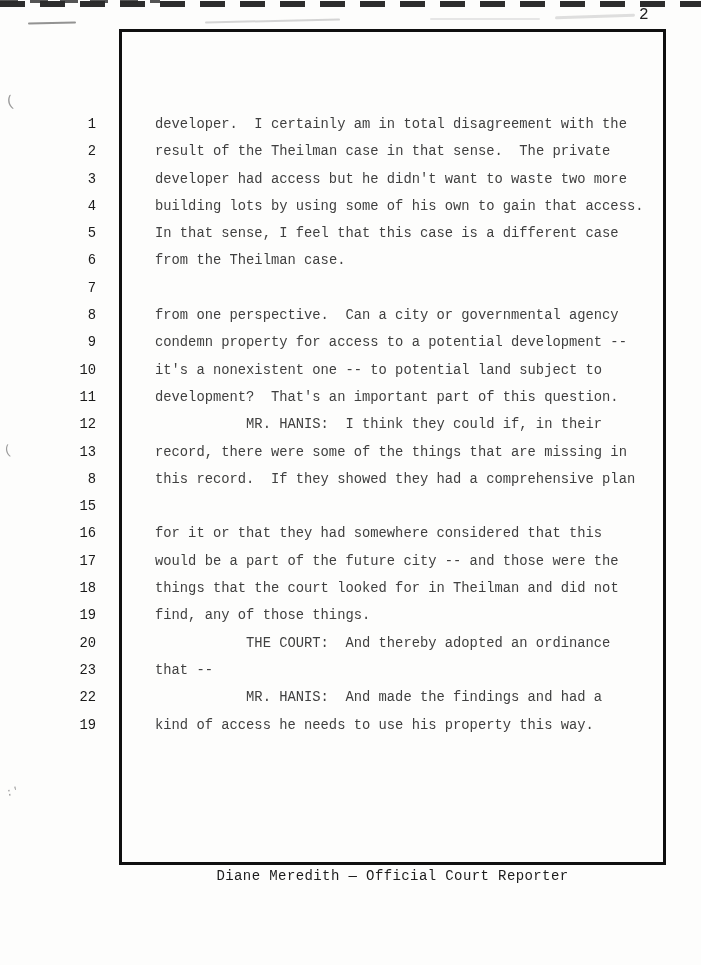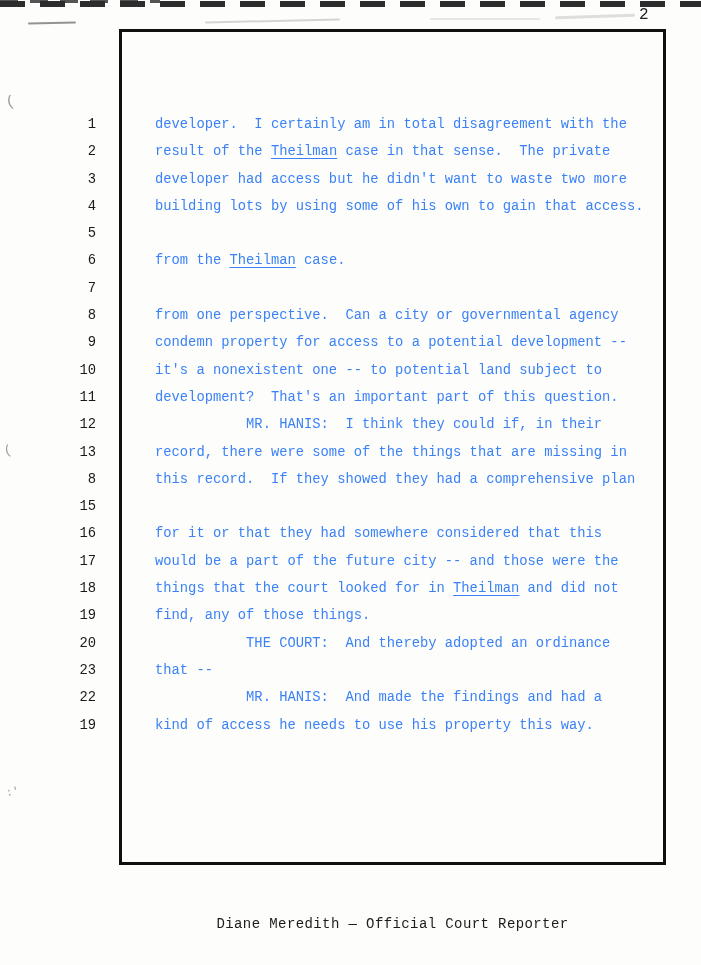--- a/index.html
+++ b/index.html
@@ -84,35 +84,33 @@
   .num {
     flex: none;
     width: 36px;
     text-align: right;
     color: #1a1a1a;
   }
   .txt {
     flex: none;
     white-space: pre;
     padding-left: 59px;
-    color: #3b82f6;
+    color: #404040;
   }
   .txt .u {
-    text-decoration: underline;
     text-underline-offset: 3px;
   }
   .footer {
     position: absolute;
     top: 868px; left: 119px;
     width: 547px;
     text-align: center;
     font-size: 14px;
     letter-spacing: 0.4px;
     color: #1c1c1c;
-    margin-top: 48px;
   }
 </style>
 </head>
 <body>
 
 <div class="page">
 
   <div class="top-dashes"></div>
   <div class="top-dashes-2"></div>
 
@@ -141,20 +139,21 @@
       <div class="row">
         <span class="num">3</span>
         <span class="txt"><span>developer had access but he didn't want to waste two more</span></span>
       </div>
       <div class="row">
         <span class="num">4</span>
         <span class="txt"><span>building lots by using some of his own to gain that access.</span></span>
       </div>
       <div class="row">
         <span class="num">5</span>
+        <span class="txt"><span>In that sense, I feel that this case is a different case</span></span>
       </div>
       <div class="row">
         <span class="num">6</span>
         <span class="txt"><span>from the </span><span class="u">Theilman</span><span> case.</span></span>
       </div>
       <div class="row">
         <span class="num">7</span>
       </div>
       <div class="row">
         <span class="num">8</span>

